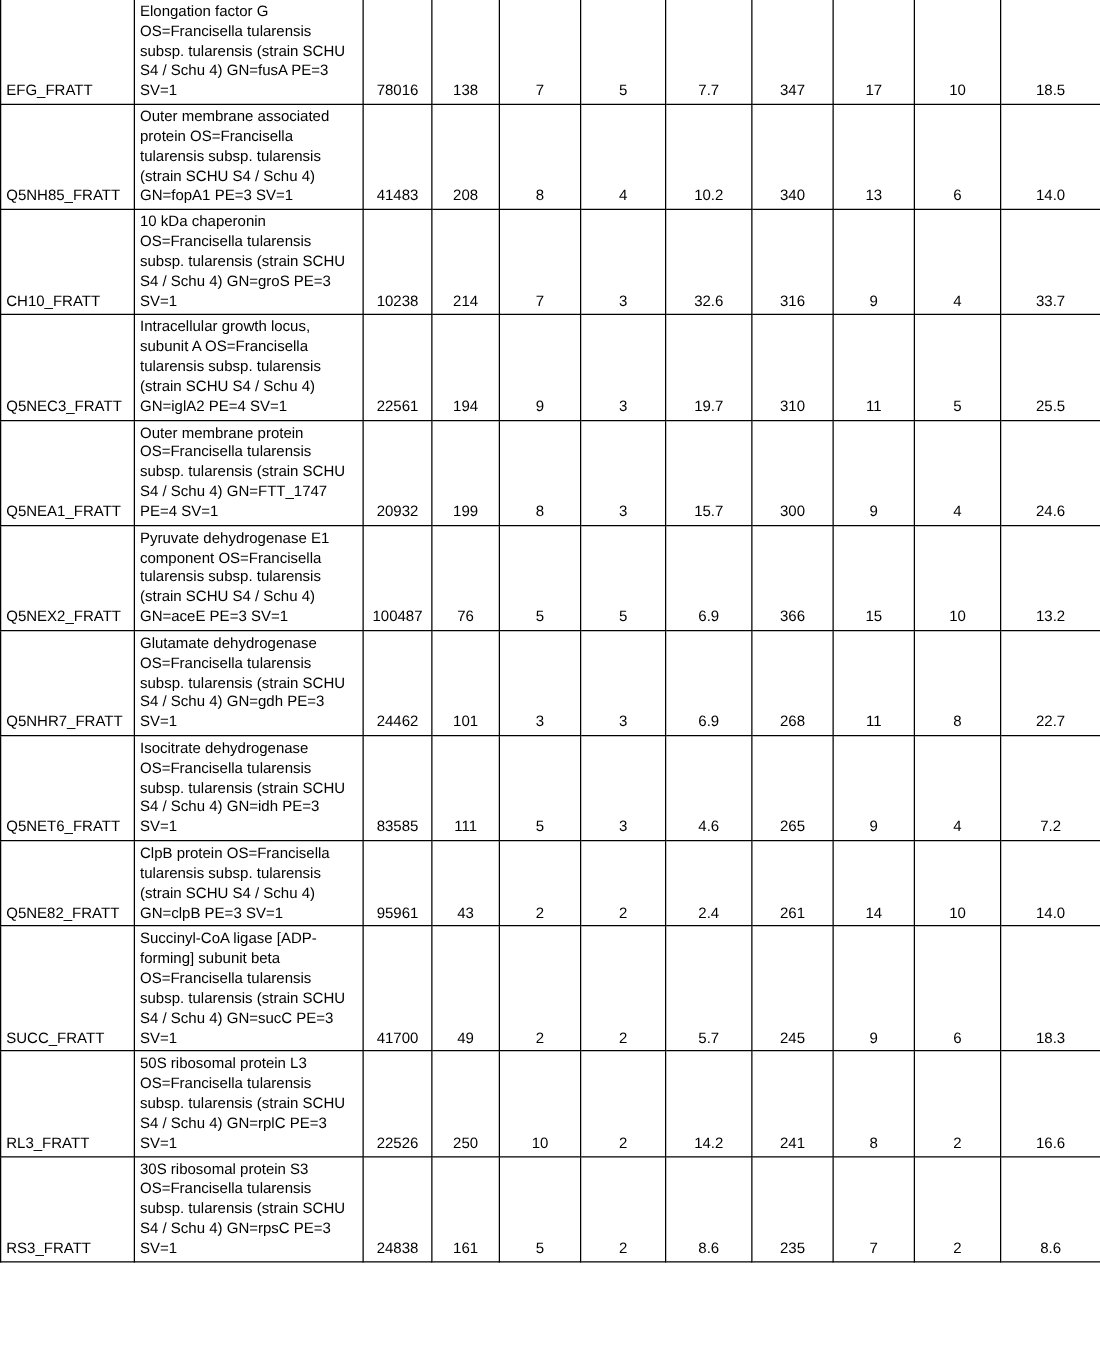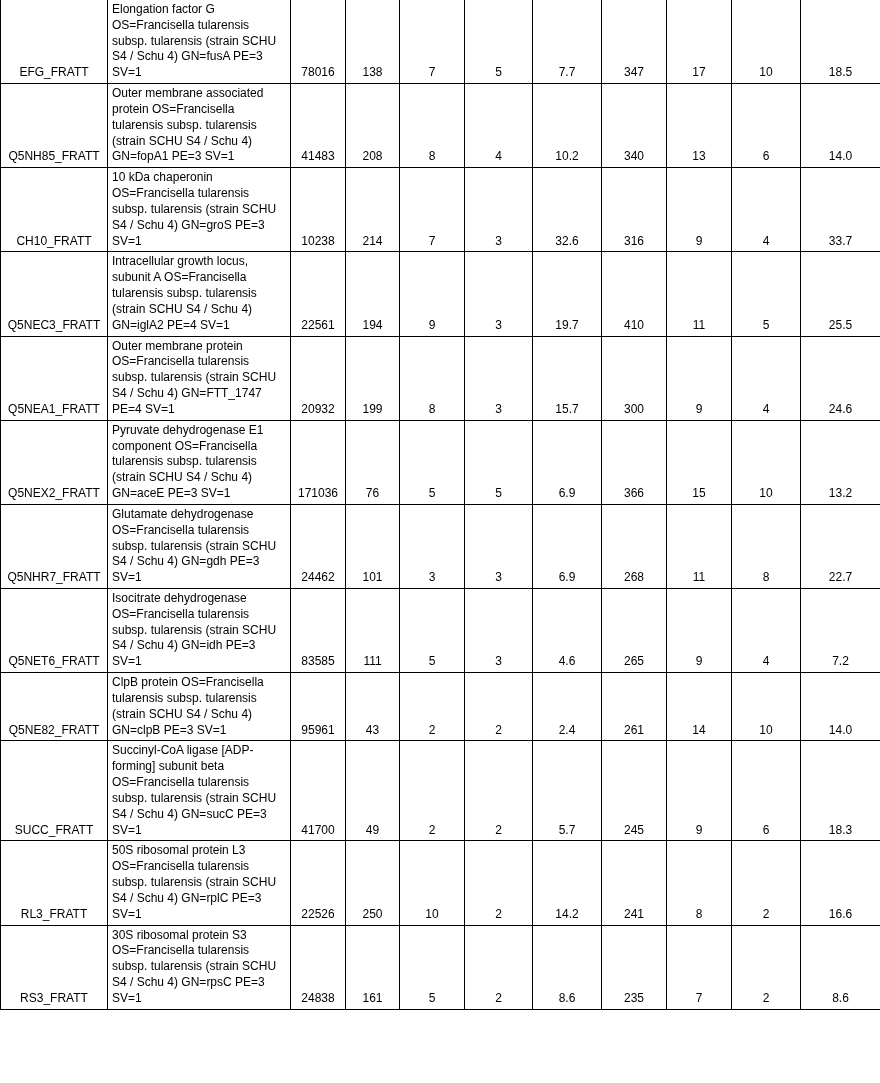--- a/index.html
+++ b/index.html
@@ -27,21 +27,20 @@
     line-height: 1.32;
   }
   table.protein-table td {
     border: 1px solid #000000;
     vertical-align: bottom;
     padding: 2px 4px 2px 4px;
     word-wrap: break-word;
     overflow-wrap: break-word;
   }
   td.c-id {
-    text-align: center;
     vertical-align: bottom;
   }
   td.c-desc {
     text-align: left;
     vertical-align: top;
     padding-top: 3px;
     margin-top: 19px;
   }
   td.c-num {
     text-align: center;
@@ -123,42 +122,42 @@
           <td class="c-num">33.7</td>
         </tr>
         <tr>
           <td class="c-id">Q5NEC3_FRATT</td>
           <td class="c-desc">Intracellular growth locus, subunit A OS=Francisella tularensis subsp. tularensis (strain SCHU S4 / Schu 4) GN=iglA2 PE=4 SV=1</td>
           <td class="c-num">22561</td>
           <td class="c-num">194</td>
           <td class="c-num">9</td>
           <td class="c-num">3</td>
           <td class="c-num">19.7</td>
-          <td class="c-num">410</td>
+          <td class="c-num">310</td>
           <td class="c-num">11</td>
           <td class="c-num">5</td>
           <td class="c-num">25.5</td>
         </tr>
         <tr>
           <td class="c-id">Q5NEA1_FRATT</td>
           <td class="c-desc">Outer membrane protein OS=Francisella tularensis subsp. tularensis (strain SCHU S4 / Schu 4) GN=FTT_1747 PE=4 SV=1</td>
           <td class="c-num">20932</td>
           <td class="c-num">199</td>
           <td class="c-num">8</td>
           <td class="c-num">3</td>
           <td class="c-num">15.7</td>
           <td class="c-num">300</td>
           <td class="c-num">9</td>
           <td class="c-num">4</td>
           <td class="c-num">24.6</td>
         </tr>
         <tr>
           <td class="c-id">Q5NEX2_FRATT</td>
           <td class="c-desc">Pyruvate dehydrogenase E1 component OS=Francisella tularensis subsp. tularensis (strain SCHU S4 / Schu 4) GN=aceE PE=3 SV=1</td>
-          <td class="c-num">171036</td>
+          <td class="c-num">100487</td>
           <td class="c-num">76</td>
           <td class="c-num">5</td>
           <td class="c-num">5</td>
           <td class="c-num">6.9</td>
           <td class="c-num">366</td>
           <td class="c-num">15</td>
           <td class="c-num">10</td>
           <td class="c-num">13.2</td>
         </tr>
         <tr>

